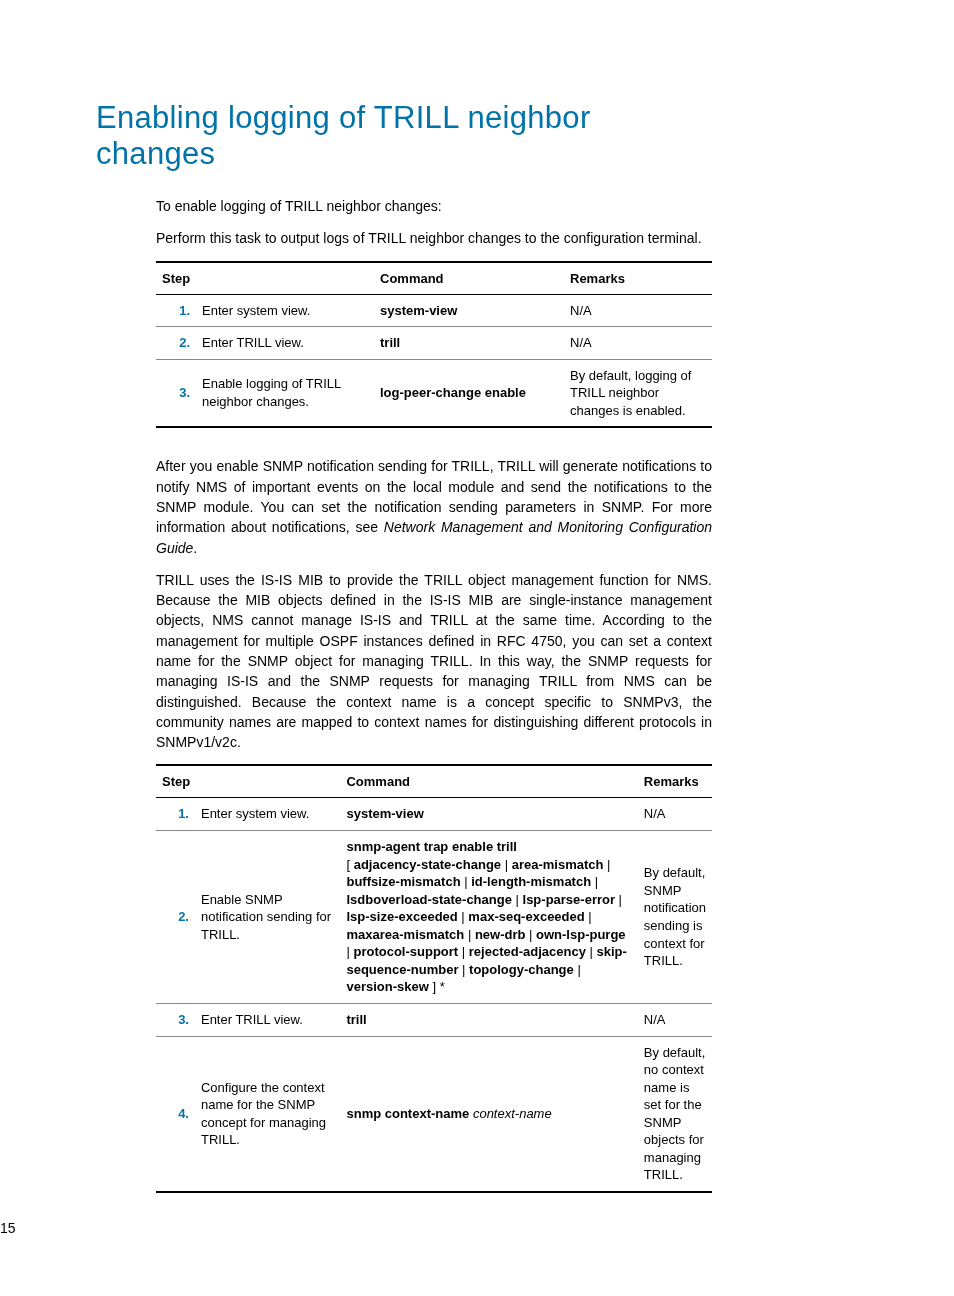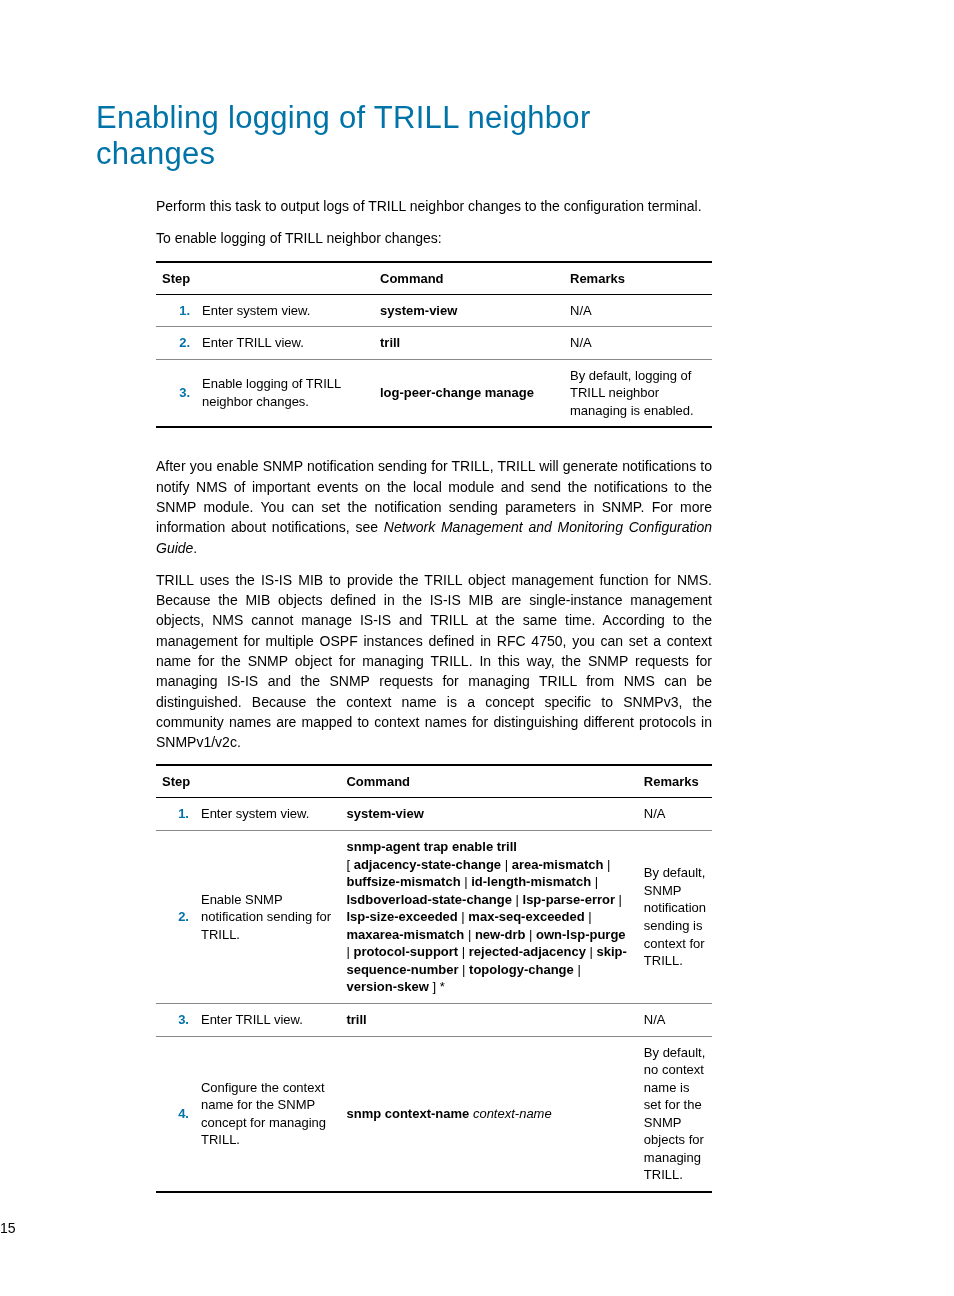--- a/index.html
+++ b/index.html
@@ -88,22 +88,22 @@
   .col-cmd1 { width: 190px; }
   .col-cmd2 { width: 310px; }
 </style>
 </head>
 <body>
 
 <div class="page">
 
   <h1>Enabling logging of TRILL neighbor changes</h1>
   <div class="indent">
+    <p>To enable logging of TRILL neighbor changes:</p>
     <p>Perform this task to output logs of TRILL neighbor changes to the configuration terminal.</p>
-    <p>To enable logging of TRILL neighbor changes:</p>
 
     <table>
       <colgroup>
         <col style="width:28px">
           <col class="col-step-h">
           <col class="col-cmd1">
           <col>
       </colgroup>
       <thead>
         <tr>
@@ -121,22 +121,22 @@
         </tr>
         <tr>
           <td class="num">2.</td>
           <td class="step">Enter TRILL view.</td>
           <td class="cmd-bold">trill</td>
           <td>N/A</td>
         </tr>
         <tr>
           <td class="num">3.</td>
           <td class="step">Enable logging of TRILL neighbor changes.</td>
-          <td class="cmd-bold">log-peer-change manage</td>
-          <td>By default, logging of TRILL neighbor managing is enabled.</td>
+          <td class="cmd-bold">log-peer-change enable</td>
+          <td>By default, logging of TRILL neighbor changes is enabled.</td>
         </tr>
       </tbody>
     </table>
   </div>
 
   <div class="indent">
     <p class="justify">
       <span>After you enable SNMP notification sending for TRILL, TRILL will generate notifications to notify NMS of important events on the local module and send the notifications to the SNMP module. You can set the notification sending parameters in SNMP. For more information about notifications, see </span><span class="italic">Network Management and Monitoring Configuration Guide</span><span>.</span>
     </p>
     <p class="justify">TRILL uses the IS-IS MIB to provide the TRILL object management function for NMS. Because the MIB objects defined in the IS-IS MIB are single-instance management objects, NMS cannot manage IS-IS and TRILL at the same time. According to the management for multiple OSPF instances defined in RFC 4750, you can set a context name for the SNMP object for managing TRILL. In this way, the SNMP requests for managing IS-IS and the SNMP requests for managing TRILL from NMS can be distinguished. Because the context name is a concept specific to SNMPv3, the community names are mapped to context names for distinguishing different protocols in SNMPv1/v2c.</p>

